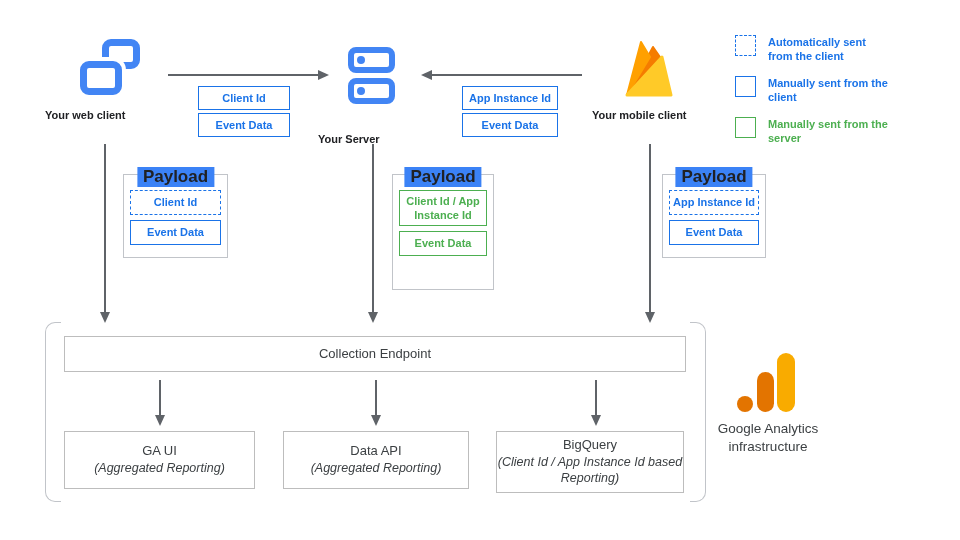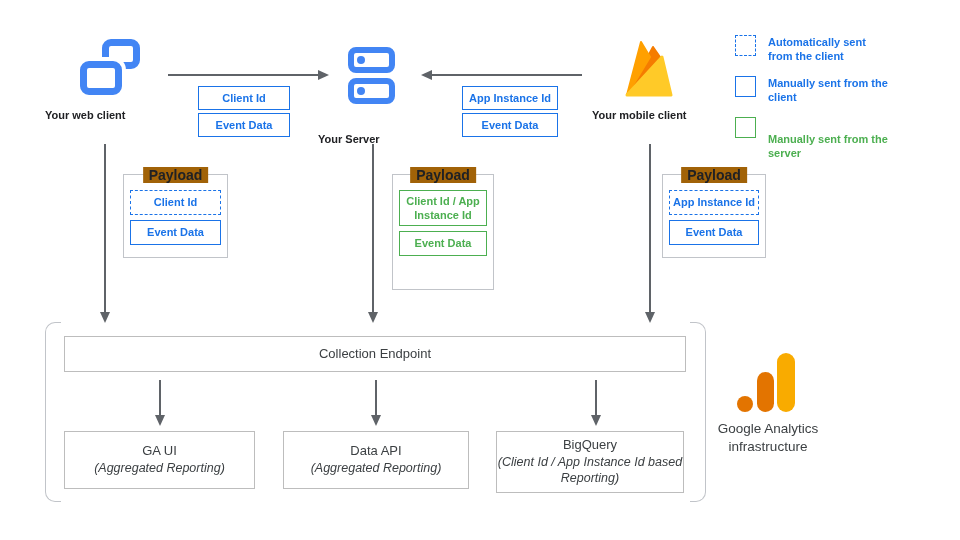--- a/index.html
+++ b/index.html
@@ -36,26 +36,26 @@
        font-size:11px;font-weight:600;display:flex;align-items:center;justify-content:center;text-align:center;}
 
   
   .legend-row{position:absolute;left:735px;display:flex;gap:12px;align-items:flex-start;}
   .swatch{box-sizing:border-box;width:21px;height:21px;border:1.5px solid;background:#fff;flex:0 0 auto;}
   .swatch.dashed-blue{border-color:#1A73E8;border-style:dashed;}
   .swatch.solid-blue{border-color:#1A73E8;}
   .swatch.solid-green{border-color:#4CAF50;}
   .legend-text{font-size:11px;font-weight:600;line-height:1.3;width:125px;}
   .legend-text.blue{color:#1A73E8;}
-  .legend-text.green{color:#4CAF50;margin-top:15px;}
+  .legend-text.green{color:#4CAF50;}
 
   
   .payload{position:absolute;box-sizing:border-box;border:1px solid #c1c4c9;background:#fff;}
-  .payload-title{position:absolute;top:-8px;left:50%;transform:translateX(-50%);background:#a16207;padding:0 6px;
-       font-size:14px;font-weight:bold;color:#202124;white-space:nowrap;}
+  .payload-title{position:absolute;top:-8px;left:50%;transform:translateX(-50%);background:#3b82f6;padding:0 6px;
+       font-size:17px;font-weight:bold;color:#202124;white-space:nowrap;}
   .payload-items{display:flex;flex-direction:column;gap:5px;padding:15px 6px 0 6px;}
   .pitem{box-sizing:border-box;min-height:25px;border:1.5px solid;background:#fff;display:flex;align-items:center;
        justify-content:center;text-align:center;font-size:11px;font-weight:600;line-height:1.3;padding:2px;}
   .pitem.dashed-blue{border-color:#1A73E8;border-style:dashed;color:#1A73E8;}
   .pitem.solid-blue{border-color:#1A73E8;color:#1A73E8;}
   .pitem.solid-green{border-color:#4CAF50;color:#4CAF50;}
 
   
   .bracket{position:absolute;top:322px;width:15px;height:178px;}
   .bracket.l{left:45px;border:1.6px solid #c1c4c9;border-right:none;border-radius:10px 0 0 10px;}

